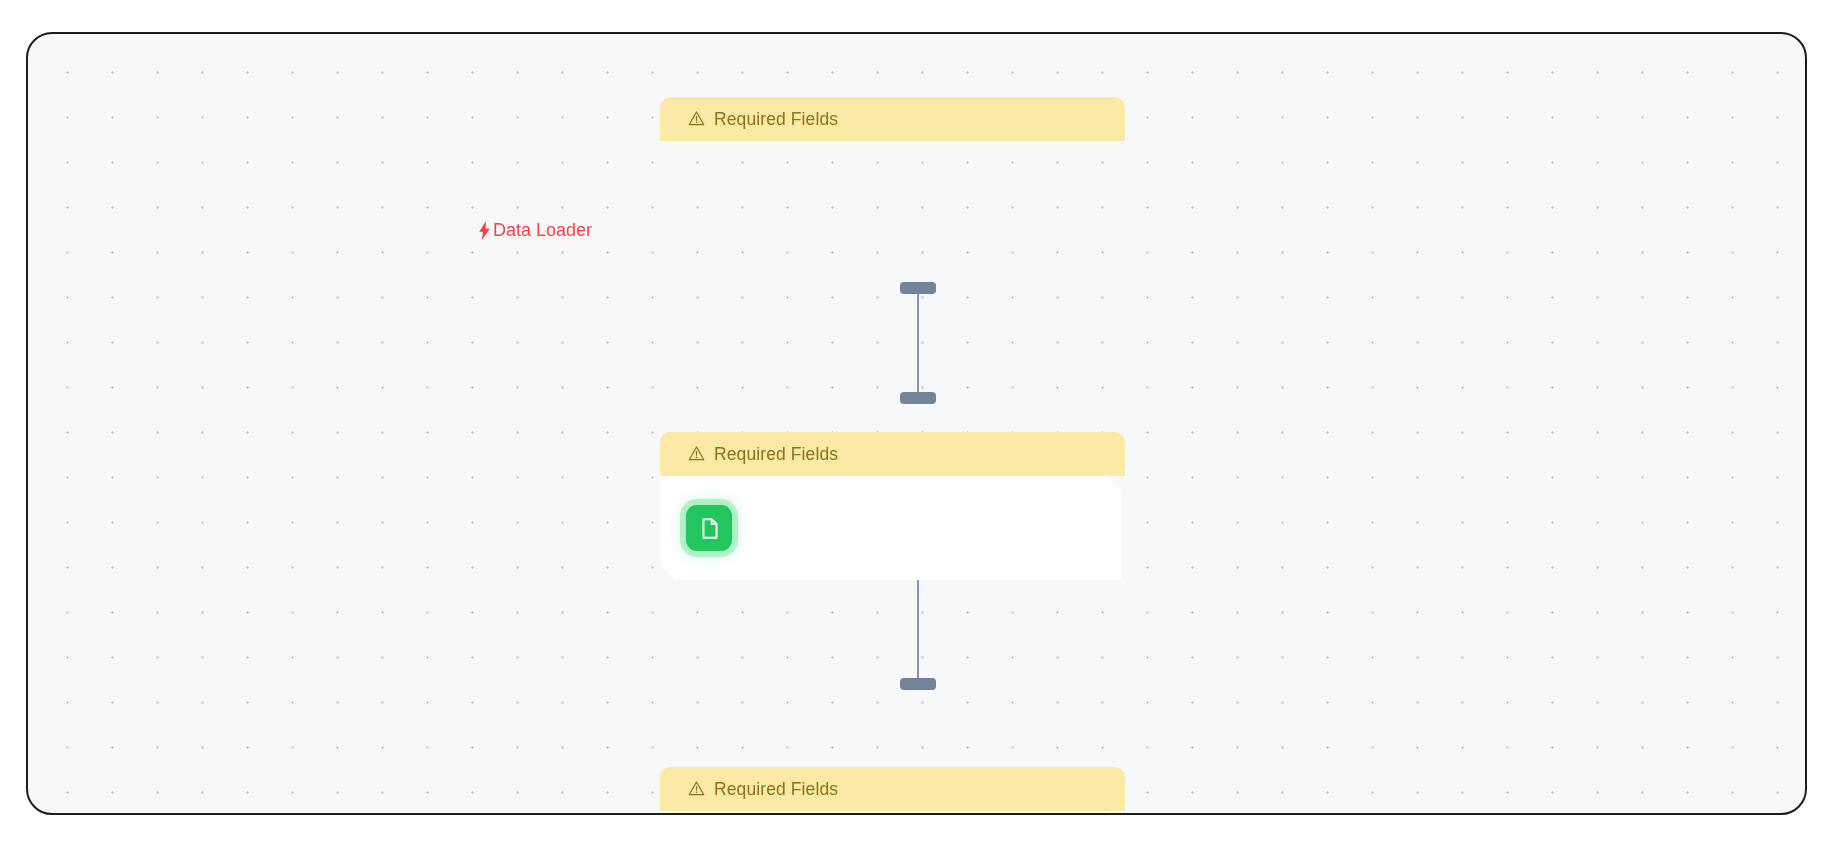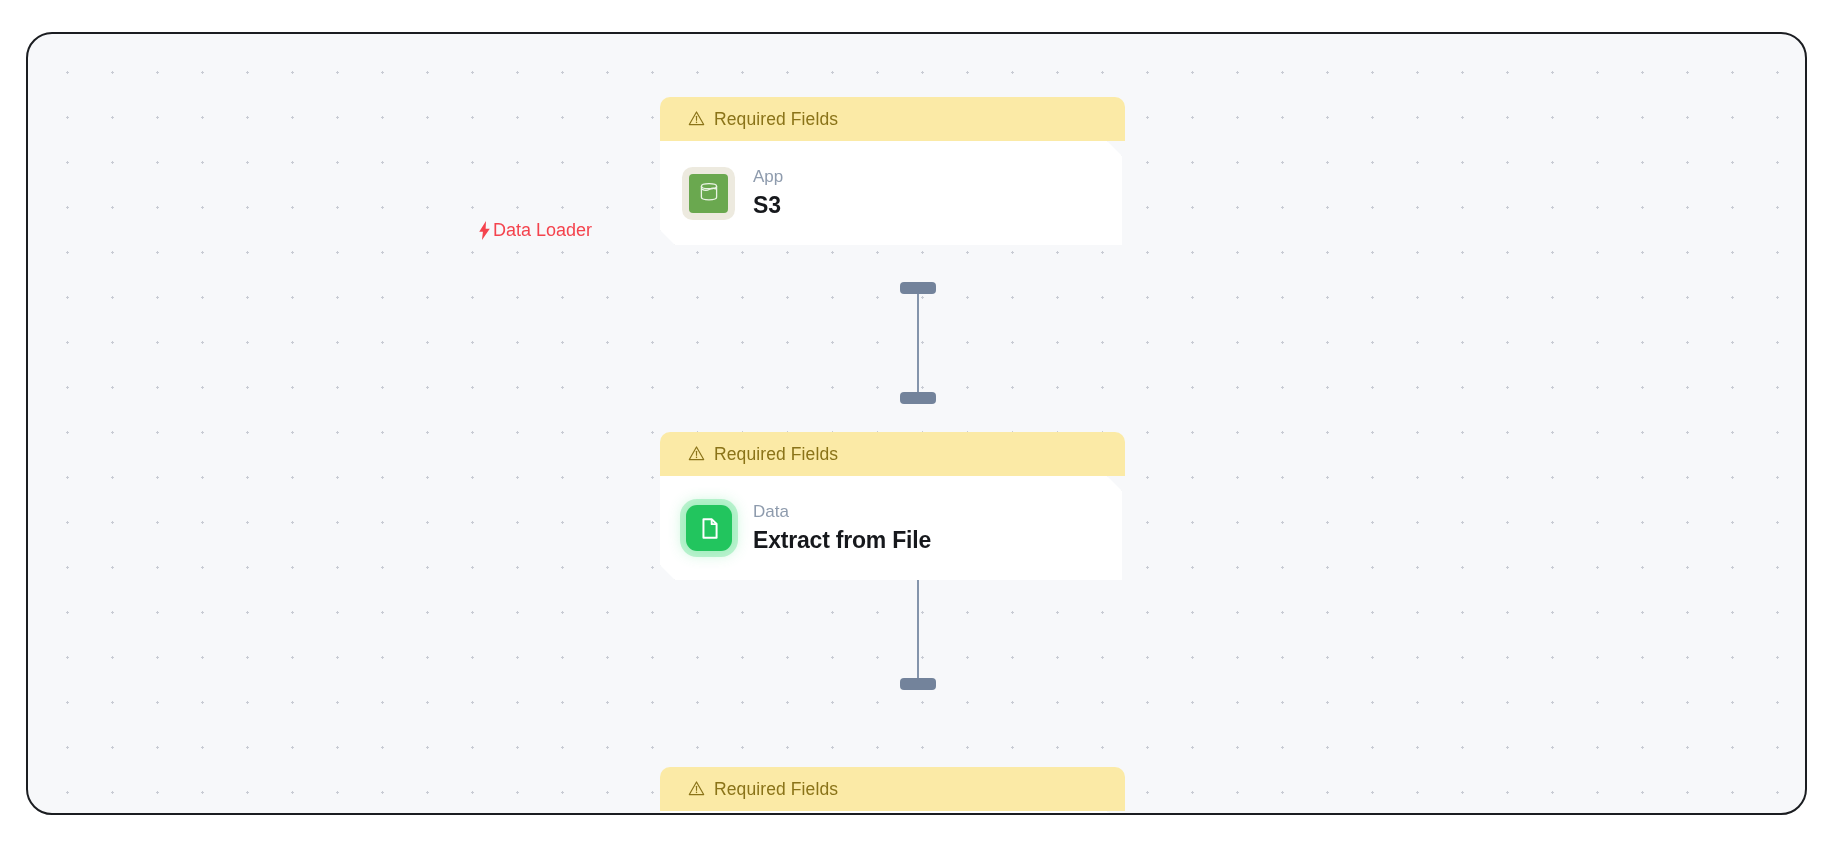--- a/index.html
+++ b/index.html
@@ -178,57 +178,40 @@
       <div class="node-banner" style="width:465px;">
         <span class="warn-ico">
           <svg viewBox="0 0 18 18" fill="none" xmlns="http://www.w3.org/2000/svg">
             <path d="M9 2.1L16.6 15.4H1.4L9 2.1z" stroke="#8a7318" stroke-width="1.25" stroke-linejoin="round"></path>
             <path d="M9 6.7v4.2" stroke="#8a7318" stroke-width="1.25" stroke-linecap="round"></path>
             <circle cx="9" cy="13.1" r=".8" fill="#8a7318"></circle>
           </svg>
         </span>
         <span>Required Fields</span>
       </div>
-      <div class="node-body" style="width:462px; height:104px;">
-        <span class="node-icon s3">
-          <svg width="26" height="26" viewBox="0 0 26 26" fill="none" xmlns="http://www.w3.org/2000/svg">
-            <ellipse cx="13" cy="6.2" rx="7.6" ry="2.5" stroke="#eaf3e4" stroke-width="1.3"></ellipse>
-            <path d="M5.4 6.2v11.1c0 1.4 3.4 2.5 7.6 2.5s7.6-1.1 7.6-2.5V6.2" stroke="#eaf3e4" stroke-width="1.3" stroke-linejoin="round"></path>
-            <path d="M6.3 9.4c2.4 1.3 5.1 1.1 7.4-.2 1.9-1.1 4.3-1.2 6.3-.3" stroke="#eaf3e4" stroke-width="1.3" stroke-linecap="round"></path>
-          </svg>
-        </span>
-        <span class="node-text">
-          <span class="node-kind">App</span>
-          <span class="node-title">S3</span>
-        </span>
-      </div>
     </div>
 
     <div class="node" style="left:632px; top:398px; width:465px;">
       <div class="node-banner" style="width:465px;">
         <span class="warn-ico">
           <svg viewBox="0 0 18 18" fill="none" xmlns="http://www.w3.org/2000/svg">
             <path d="M9 2.1L16.6 15.4H1.4L9 2.1z" stroke="#8a7318" stroke-width="1.25" stroke-linejoin="round"></path>
             <path d="M9 6.7v4.2" stroke="#8a7318" stroke-width="1.25" stroke-linecap="round"></path>
             <circle cx="9" cy="13.1" r=".8" fill="#8a7318"></circle>
           </svg>
         </span>
         <span>Required Fields</span>
       </div>
       <div class="node-body" style="width:462px; height:104px;">
         <span class="node-icon file">
           <svg width="25" height="25" viewBox="0 0 24 24" fill="none" xmlns="http://www.w3.org/2000/svg">
             <path d="M6.2 3.2h8.1l4.5 4.5v13.1H6.2V3.2z" stroke="#ffffff" stroke-width="1.9" stroke-linejoin="round"></path>
             <path d="M14.1 3.4v4.4h4.4" stroke="#ffffff" stroke-width="1.9" stroke-linejoin="round"></path>
           </svg>
         </span>
-        <span class="node-text">
-          <span class="node-kind">Data</span>
-          <span class="node-title">Extract from File</span>
-        </span>
       </div>
     </div>
 
     <div class="node" style="left:632px; top:733px; width:465px;">
       <div class="node-banner" style="width:465px;">
         <span class="warn-ico">
           <svg viewBox="0 0 18 18" fill="none" xmlns="http://www.w3.org/2000/svg">
             <path d="M9 2.1L16.6 15.4H1.4L9 2.1z" stroke="#8a7318" stroke-width="1.25" stroke-linejoin="round"></path>
             <path d="M9 6.7v4.2" stroke="#8a7318" stroke-width="1.25" stroke-linecap="round"></path>
             <circle cx="9" cy="13.1" r=".8" fill="#8a7318"></circle>

